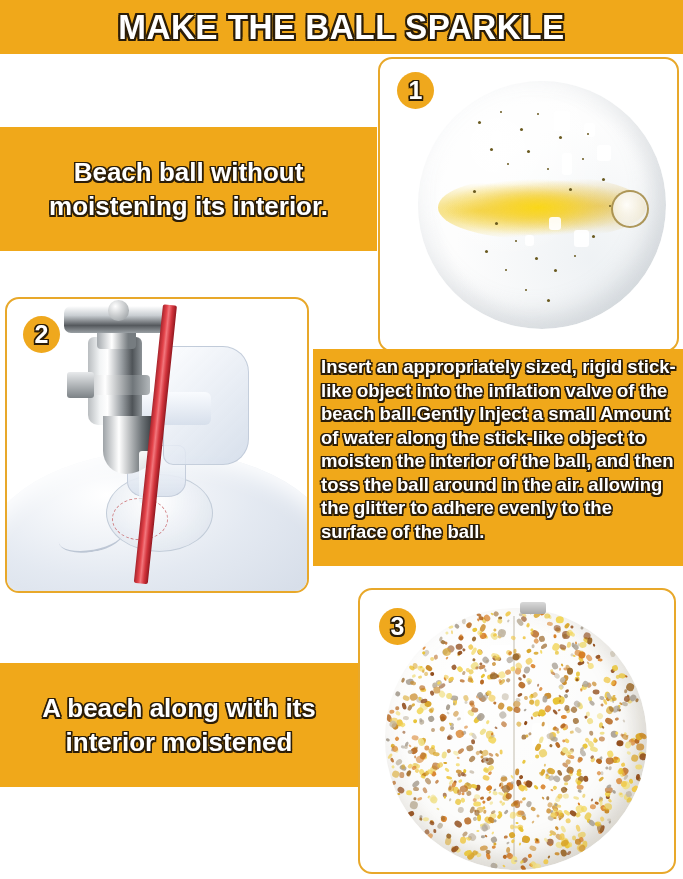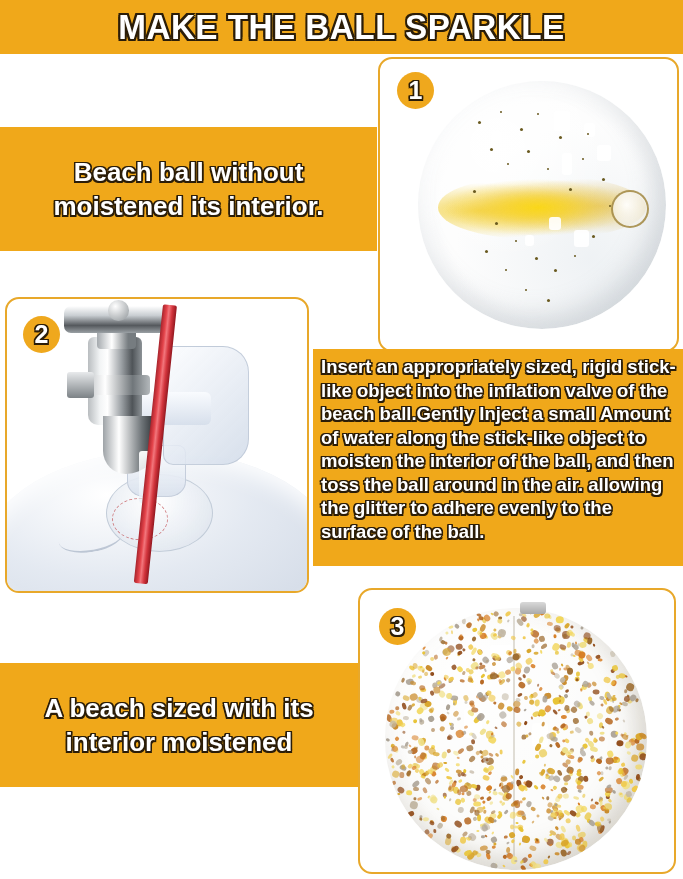--- a/index.html
+++ b/index.html
@@ -328,21 +328,21 @@
   }
 </style>
 </head>
 <body>
 
 <div id="header-banner">
   <div id="header-title" class="outlined">MAKE THE BALL SPARKLE</div>
 </div>
 
 <div id="caption-top" class="caption-block">
-  <div class="caption-text outlined-thin">Beach ball without moistened its interior.</div>
+  <div class="caption-text outlined-thin">Beach ball without moistening its interior.</div>
 </div>
 
 <div id="panel-1" class="panel">
   <div class="panel-stage">
 
     <div id="ball-1">
       <div id="ball-1-glitter"></div>
 
       <div class="hilite" style="left:55%; top:12%;  width:16px; height:20px;"></div>
       <div class="hilite" style="left:67%; top:17%;  width:11px; height:14px;"></div>
@@ -411,21 +411,21 @@
   <div id="badge-2" class="badge">
     <span class="badge-num outlined-thin">2</span>
   </div>
 </div>
 
 <div id="instruction-block">
   <div id="instruction-text" class="outlined-thin">Insert an appropriately sized, rigid stick-like object into the inflation valve of the beach ball.Gently Inject a small Amount of water along the stick-like object to moisten the interior of the ball, and then toss the ball around in the air.  allowing the glitter to adhere evenly to the surface of the ball.</div>
 </div>
 
 <div id="caption-bottom" class="caption-block">
-  <div class="caption-text outlined-thin">A beach sized with its interior moistened</div>
+  <div class="caption-text outlined-thin">A beach along with its interior moistened</div>
 </div>
 
 <div id="panel-3" class="panel">
   <div class="panel-stage">
     <div id="nozzle-3"></div>
     <div id="ball-3">
       <div id="ball-3-seam"></div>
       <div class="hilite" style="left:40%; top:14%; width:22px; height:26px; background:rgba(255,255,255,0.8);"></div>
       <div class="hilite" style="left:30%; top:38%; width:18px; height:30px; background:rgba(255,255,255,0.7);"></div>
       <div class="hilite" style="left:56%; top:44%; width:16px; height:24px; background:rgba(255,255,255,0.7);"></div>

